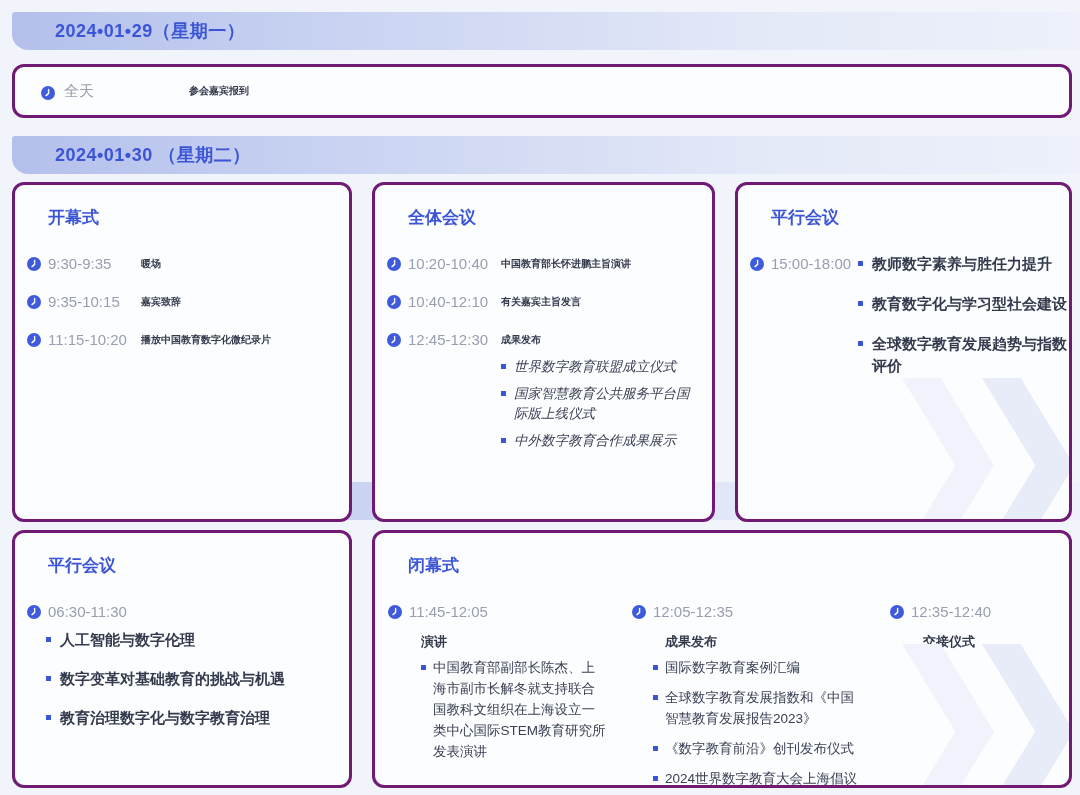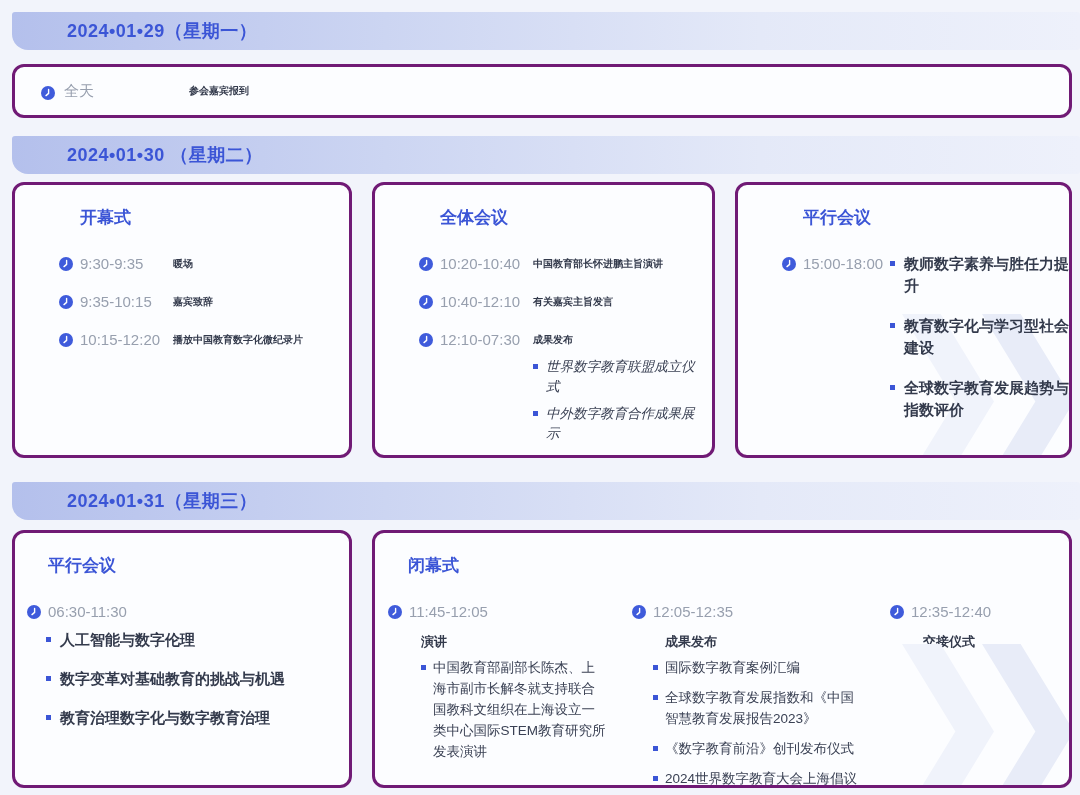--- a/index.html
+++ b/index.html
@@ -10,21 +10,20 @@
     color:#333a4c;
   }
   .page{position:relative;width:1080px;height:795px;}
 
   
   .date-bar{
     margin:0 0 0 12px;height:38px;
     display:flex;align-items:center;
     background:linear-gradient(90deg,#b4c0ec 0%,#ccd5f2 35%,#e4e9f8 70%,#eef1fb 100%);
     border-radius:3px 3px 3px 16px;
-    padding-left:12px;
   }
   .date-bar span{
     margin-left:43px;font-size:18px;font-weight:bold;color:#3b55d6;letter-spacing:.5px;
   }
   .bar1{margin-top:12px;}
   .bar2{margin-top:18px;}
   .bar3{margin-top:24px;}
 
   
   .card{
@@ -34,21 +33,21 @@
   .allday-card{
     margin:14px 8px 0 12px;height:54px;
     display:flex;align-items:center;
   }
   .allday-card .clock{margin-left:26px;}
   .allday-card .time{margin-left:9px;}
   .allday-card .item-title{margin-left:32px;}
 
   .cards-row{display:flex;gap:20px;margin:8px 8px 0 12px;}
   .row1{height:276px;}
-  .row1 .card{height:276px;padding-left:32px;}
+  .row1 .card{height:340px;}
   .c1{flex:0 0 340px;}
   .c2{flex:0 0 343px;}
   .c3{flex:1 1 auto;}
   .row2{height:258px;margin-top:10px;}
   .row2 .card{height:258px;}
   .cA{flex:0 0 340px;}
   .cB{flex:1 1 auto;}
 
   .card-title{
     margin:21px 0 24px 33px;font-size:17px;font-weight:bold;color:#3b55d6;
@@ -158,21 +157,21 @@
         <span class="time">9:35-10:15</span>
         <span class="item-title">嘉宾致辞</span>
       </div>
       <div class="item">
         <span class="clock">
             <svg width="14" height="14" viewBox="0 0 14 14">
               <circle cx="7" cy="7" r="7" fill="#3f5bdb"></circle>
               <path d="M7.6 3.4 L7.6 7.4 L5.0 9.6" stroke="#fff" stroke-width="1.4" fill="none" stroke-linecap="round" stroke-linejoin="round"></path>
             </svg>
           </span>
-        <span class="time">10:15-12:20</span>
+        <span class="time">11:15-10:20</span>
         <span class="item-title">播放中国教育数字化微纪录片</span>
       </div>
     </div>
 
     <div class="card c2">
       <div class="card-title">全体会议</div>
       <div class="item">
         <span class="clock">
             <svg width="14" height="14" viewBox="0 0 14 14">
               <circle cx="7" cy="7" r="7" fill="#3f5bdb"></circle>
@@ -192,25 +191,26 @@
         <span class="time">10:40-12:10</span>
         <span class="item-title">有关嘉宾主旨发言</span>
       </div>
       <div class="item" style="margin-bottom:2px;">
         <span class="clock">
             <svg width="14" height="14" viewBox="0 0 14 14">
               <circle cx="7" cy="7" r="7" fill="#3f5bdb"></circle>
               <path d="M7.6 3.4 L7.6 7.4 L5.0 9.6" stroke="#fff" stroke-width="1.4" fill="none" stroke-linecap="round" stroke-linejoin="round"></path>
             </svg>
           </span>
-        <span class="time">12:10-07:30</span>
+        <span class="time">12:45-12:30</span>
         <span class="item-title">成果发布</span>
       </div>
       <ul class="sublist">
         <li><span class="sq"></span><span>世界数字教育联盟成立仪式</span></li>
+        <li><span class="sq"></span><span>国家智慧教育公共服务平台国际版上线仪式</span></li>
         <li><span class="sq"></span><span>中外数字教育合作成果展示</span></li>
       </ul>
     </div>
 
     <div class="card c3">
       <div class="chevrons">
         <span class="chev back"></span>
           <span class="chev front"></span>
       </div>
       <div class="card-title">平行会议</div>

